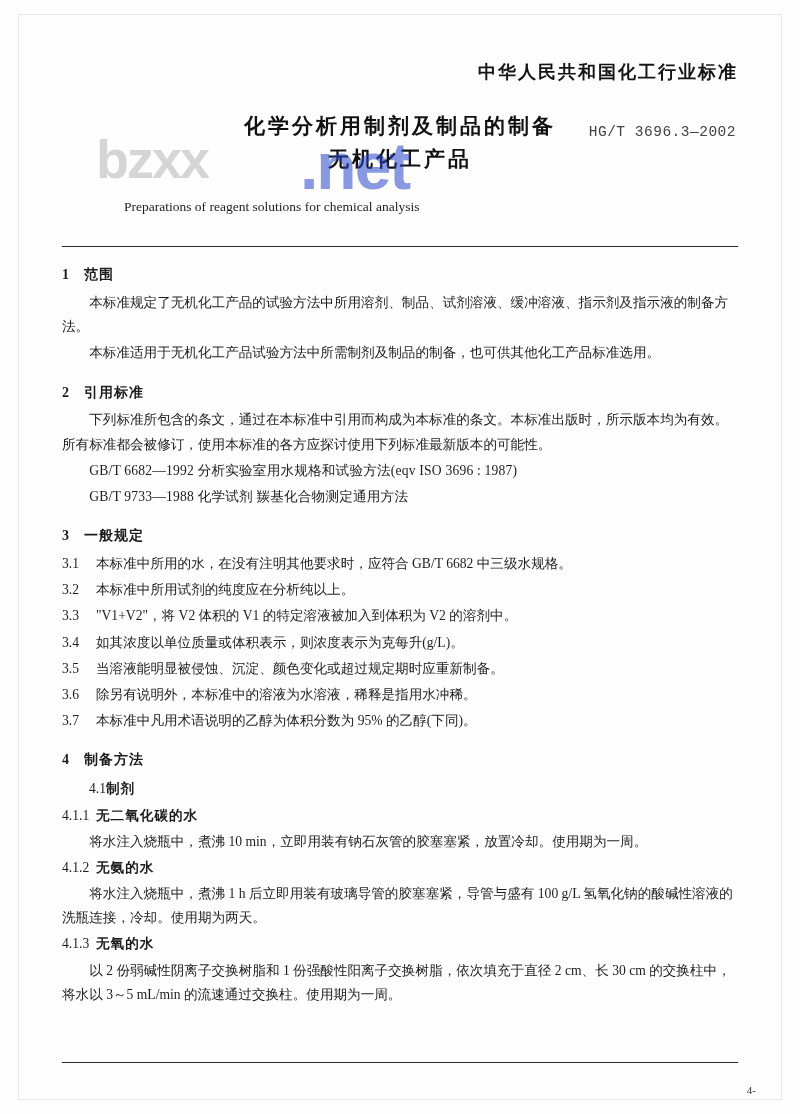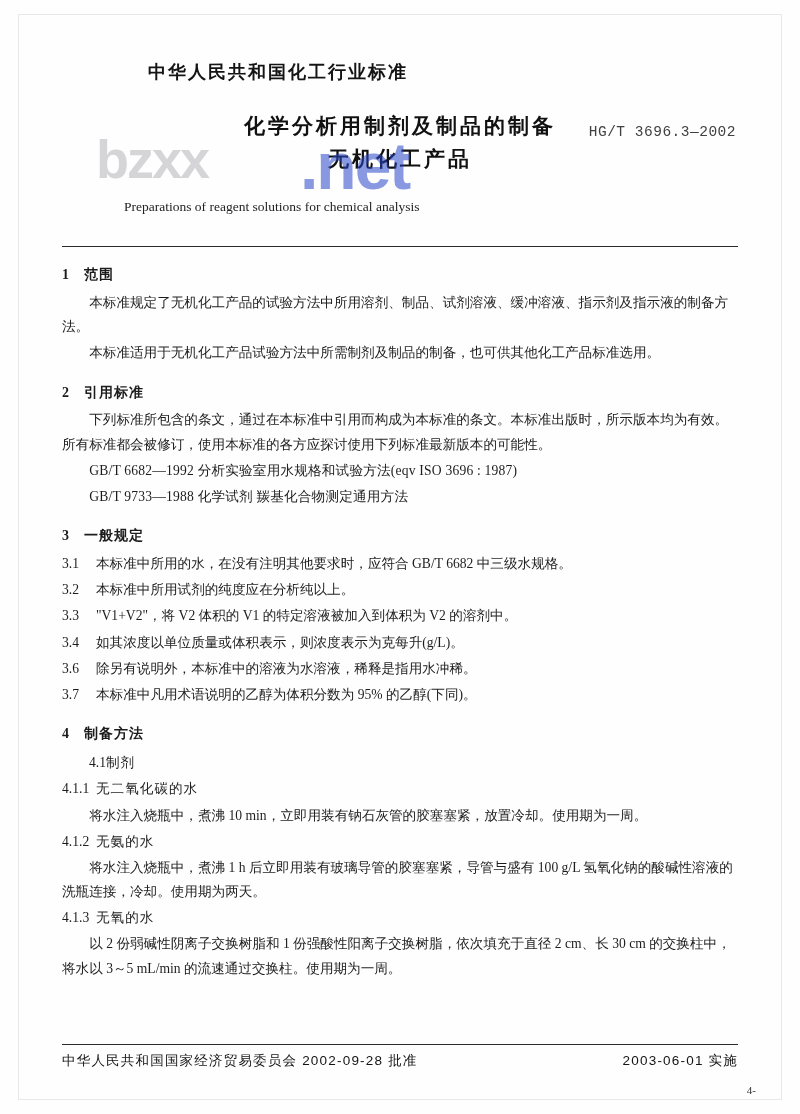--- a/index.html
+++ b/index.html
@@ -34,21 +34,21 @@
   .content {
     position: absolute;
     left: 62px;
     top: 60px;
     width: 676px;
   }
 
   .std-head {
     font-size: 18px;
     letter-spacing: 2px;
-    text-align: left;
+    text-align: right;
     padding-left: 86px;
     font-weight: bold;
     color: #141414;
     margin-bottom: 26px;
     font-family: "Liberation Sans", sans-serif;
   }
 
   .title-block {
     position: relative;
     text-align: center;
@@ -113,21 +113,21 @@
   }
   .num-line {
     text-indent: 0;
     margin: 2px 0;
   }
   .num-line .n { display: inline-block; min-width: 34px; }
   .sub-h {
     margin-top: 4px;
   }
   .sub-h .n { display: inline-block; min-width: 44px; text-align: right; }
-  .sub-title { letter-spacing: 1px; }
+  .sub-title { letter-spacing: 1px; font-weight: bold; }
 
   .footer {
     position: absolute;
     left: 62px;
     right: 62px;
     bottom: 44px;
   }
   .footer-rule {
     border-top: 1.4px solid #2b2b2b;
     margin-bottom: 7px;
@@ -222,20 +222,23 @@
       <div class="num-line">
         <span class="n">3.2</span><span>本标准中所用试剂的纯度应在分析纯以上。</span>
       </div>
       <div class="num-line">
         <span class="n">3.3</span><span>"V1+V2"，将 V2 体积的 V1 的特定溶液被加入到体积为 V2 的溶剂中。</span>
       </div>
       <div class="num-line">
         <span class="n">3.4</span><span>如其浓度以单位质量或体积表示，则浓度表示为克每升(g/L)。</span>
       </div>
       <div class="num-line">
+        <span class="n">3.5</span><span>当溶液能明显被侵蚀、沉淀、颜色变化或超过规定期时应重新制备。</span>
+      </div>
+      <div class="num-line">
         <span class="n">3.6</span><span>除另有说明外，本标准中的溶液为水溶液，稀释是指用水冲稀。</span>
       </div>
       <div class="num-line">
         <span class="n">3.7</span><span>本标准中凡用术语说明的乙醇为体积分数为 95% 的乙醇(下同)。</span>
       </div>
 
       <div class="sec-h">
         <span class="num">4</span><span>制备方法</span>
       </div>
 
@@ -259,20 +262,16 @@
       <div class="para">以 2 份弱碱性阴离子交换树脂和 1 份强酸性阳离子交换树脂，依次填充于直径 2 cm、长 30 cm 的交换柱中，将水以 3～5 mL/min 的流速通过交换柱。使用期为一周。</div>
 
     </div>
   </div>
 
   <div class="watermark">bzxx</div>
   <div class="watermark-blue">.net</div>
 
   <div class="footer">
     <div class="footer-rule"></div>
-    <div class="footer-row">
-      <div>中华人民共和国国家经济贸易委员会 2002-09-28 批准</div>
-      <div>2003-06-01 实施</div>
-    </div>
   </div>
 
   <div class="page-num">4-</div>
 </div>
 
 </body></html>

